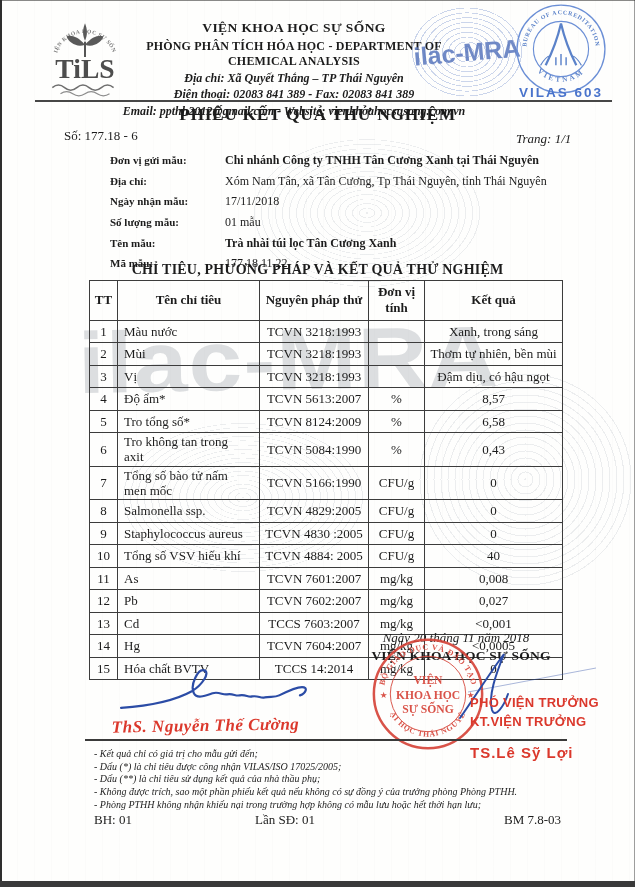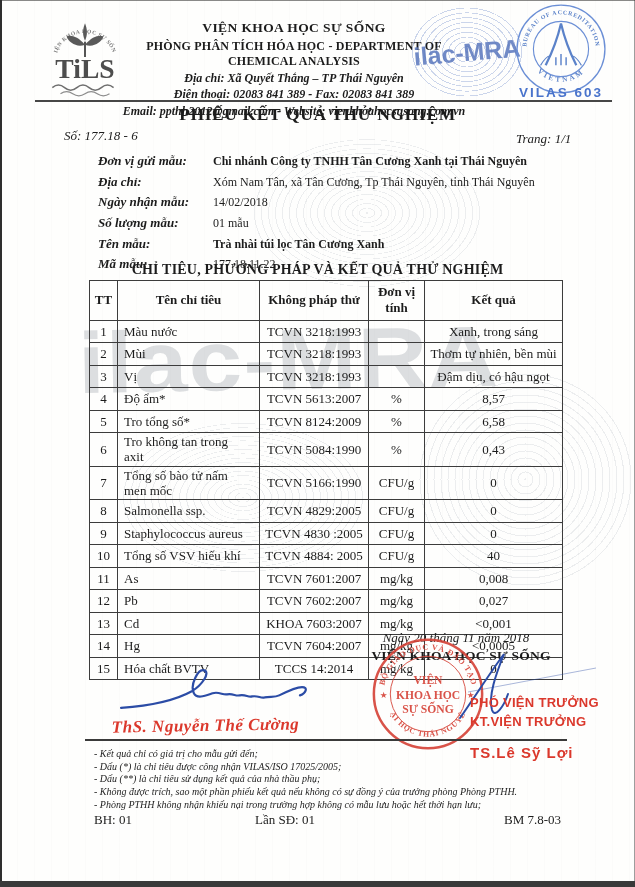--- a/index.html
+++ b/index.html
@@ -25,27 +25,27 @@
       color:rgba(88,118,188,.85);transform:rotate(-5deg);letter-spacing:0;}
   .boa{position:absolute;left:514px;top:2px;width:94px;height:104px;text-align:center;}
   .vilas{position:absolute;left:514px;top:85px;width:94px;text-align:center;
       font-family:"Liberation Sans",sans-serif;font-weight:bold;font-size:13.5px;
       letter-spacing:2px;color:var(--vilas-blue,#4a74cc);}
   .header-rule{position:absolute;left:35px;top:100px;width:577px;height:2px;background:#474747;}
 
   
   .doc-title{position:absolute;left:0;top:104px;width:100%;text-align:center;
       font-size:17.5px;font-weight:bold;letter-spacing:.6px;}
-  .doc-no{position:absolute;left:64px;top:128px;font-style:italic;font-size:13px;}
+  .doc-no{position:absolute;left:64px;top:128px;font-size:13px;}
   .page-no{position:absolute;left:516px;top:131px;font-style:italic;font-size:13px;}
 
   
   .fields{position:absolute;left:98px;top:153px;}
   .field-row{display:flex;height:20.7px;align-items:baseline;}
-  .field-label{width:113px;flex:none;font-weight:bold;font-style:italic;font-size:13px;}
+  .field-label{width:113px;flex:none;font-weight:bold;font-size:11px;margin-left:12px;}
   .field-value{font-size:12px;white-space:nowrap;padding-left:2px;}
   .field-value.bold{font-weight:bold;}
 
   .section-title{position:absolute;left:0;top:262px;width:100%;text-align:center;
       font-weight:bold;font-size:14px;letter-spacing:.2px;}
 
   
   .results{position:absolute;left:89px;top:280px;}
   .results table{border-collapse:collapse;table-layout:fixed;width:473px;font-size:13px;}
   .results th,.results td{border:1px solid #3c3c3c;padding:1px 3px;text-align:center;
@@ -167,21 +167,21 @@
       <div class="field-row">
         <span class="field-label">Đơn vị gửi mẫu:</span>
         <span class="field-value bold">Chi nhánh Công ty TNHH Tân Cương Xanh tại Thái Nguyên</span>
       </div>
       <div class="field-row">
         <span class="field-label">Địa chỉ:</span>
         <span class="field-value">Xóm Nam Tân, xã Tân Cương, Tp Thái Nguyên, tỉnh Thái Nguyên</span>
       </div>
       <div class="field-row">
         <span class="field-label">Ngày nhận mẫu:</span>
-        <span class="field-value">14/02/2018</span>
+        <span class="field-value">17/11/2018</span>
       </div>
       <div class="field-row">
         <span class="field-label">Số lượng mẫu:</span>
         <span class="field-value">01 mẫu</span>
       </div>
       <div class="field-row">
         <span class="field-label">Tên mẫu:</span>
         <span class="field-value bold">Trà nhài túi lọc Tân Cương Xanh</span>
       </div>
       <div class="field-row">
@@ -198,21 +198,21 @@
           <col style="width:28px">
           <col style="width:142px">
           <col style="width:109px">
           <col style="width:56px">
           <col style="width:138px">
         </colgroup>
       <thead>
           <tr>
             <th>TT</th>
             <th>Tên chỉ tiêu</th>
-            <th>Không pháp thử</th>
+            <th>Nguyên pháp thử</th>
             <th>Đơn vị tính</th>
             <th>Kết quả</th>
           </tr>
         </thead>
       <tbody>
           <tr>
             <td>1</td>
             <td class="name">Màu nước</td>
             <td>TCVN 3218:1993</td>
             <td></td>
@@ -291,21 +291,21 @@
           <tr>
             <td>12</td>
             <td class="name">Pb</td>
             <td>TCVN 7602:2007</td>
             <td>mg/kg</td>
             <td>0,027</td>
           </tr>
           <tr>
             <td>13</td>
             <td class="name">Cd</td>
-            <td>KHOA 7603:2007</td>
+            <td>TCCS 7603:2007</td>
             <td>mg/kg</td>
             <td>&lt;0,001</td>
           </tr>
           <tr>
             <td>14</td>
             <td class="name">Hg</td>
             <td>TCVN 7604:2007</td>
             <td>mg/kg</td>
             <td>&lt;0,0005</td>
           </tr>

